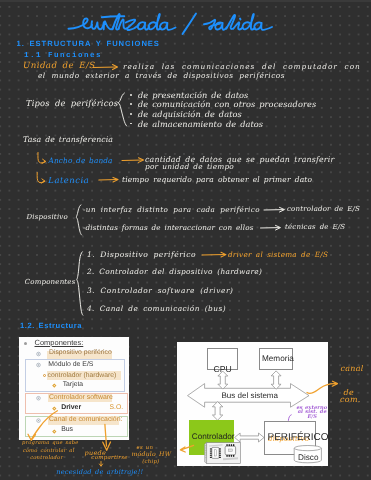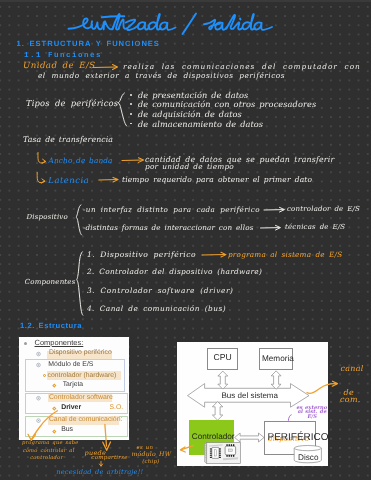--- a/index.html
+++ b/index.html
@@ -145,21 +145,21 @@
         <path d="M82.3 251.8 C79.6 254.4 79.4 262 78.6 270 C78.1 275.2 77.4 278.6 76.7 279.8 C77.5 280.6 78.2 282.8 78.7 287.5 C79.4 294.4 80.2 303.5 81 309 C81.5 312.5 82.1 314.5 82.8 315.2"></path>
       </g>
     </svg>
 <div class="hw" style="left:87px;top:251.3px;font-size:7.6px;letter-spacing:0.5px;word-spacing:2.2px;">1. Dispositivo periférico</div>
 <svg class="ov" width="371" height="480" viewBox="0 0 371 480">
       <g fill="none" stroke="#f0a12e" stroke-width="1.05" stroke-linecap="round" stroke-linejoin="round">
         <path d="M202 255 L225 254.6"></path>
         <path d="M221 252.2 L226 254.6 L221 257"></path>
       </g>
     </svg>
-<div class="hw orange" style="left:228px;top:251.3px;font-size:7.3px;letter-spacing:0.2px;word-spacing:1.7px;">programa al sistema de E/S</div>
+<div class="hw orange" style="left:228px;top:251.3px;font-size:7.3px;letter-spacing:0.2px;word-spacing:1.7px;">driver al sistema de E/S</div>
 <div class="hw" style="left:87px;top:268px;font-size:7.4px;letter-spacing:0.3px;word-spacing:1.9px;">2. Controlador del dispositivo (hardware)</div>
 <div class="hw" style="left:87px;top:286.5px;font-size:7.4px;letter-spacing:0.6px;word-spacing:2.3px;">3. Controlador software (driver)</div>
 <div class="hw" style="left:87px;top:304.8px;font-size:7.4px;letter-spacing:0.42px;word-spacing:2.1px;">4. Canal de comunicación (bus)</div>
 <div class="hw blue cap" style="left:20px;top:321.5px;font-size:7.6px;letter-spacing:0.55px;word-spacing:1px;">1.2. Estructura</div>
 <div class="panel" style="left:19px;top:336.5px;width:110px;height:103px;background:#fdfdfd;"></div>
 <div style="position:absolute;left:24.6px;top:358.8px;width:100px;height:33.6px;border:0.55px solid #c3cee4;box-sizing:border-box;"></div>
 <div style="position:absolute;left:24.6px;top:392.8px;width:103.5px;height:21px;border:0.55px solid #eebfae;box-sizing:border-box;"></div>
 <div style="position:absolute;left:24.6px;top:415.5px;width:103.5px;height:21px;border:0.55px solid #bcd5b4;box-sizing:border-box;"></div>
 <div style="position:absolute;left:46.60px;top:350.60px;width:65.20px;height:8.40px;background:#f6e5cb;"></div>
 <div style="position:absolute;left:47.40px;top:371.40px;width:73.20px;height:8.40px;background:#f6e5cb;"></div>
@@ -192,21 +192,21 @@
     </svg>
 <div style="position:absolute;left:52.70px;top:407.30px;width:2.6px;height:2.6px;border:0.75px solid #e0a434;box-sizing:border-box;transform:rotate(45deg);"></div>
 <svg class="ov" width="371" height="480" viewBox="0 0 371 480">
       <circle cx="38.50" cy="420.60" r="1.8" fill="none" stroke="#9aa4b0" stroke-width="0.7"></circle>
       <circle cx="38.50" cy="420.60" r="0.65" fill="#9aa4b0"></circle>
     </svg>
 <div style="position:absolute;left:52.70px;top:429.50px;width:2.6px;height:2.6px;border:0.75px solid #e0a434;box-sizing:border-box;transform:rotate(45deg);"></div>
 <div class="panel" style="left:177.3px;top:342.3px;width:151px;height:124px;background:#fefefe;"></div>
 <div style="position:absolute;left:207.3px;top:348.3px;width:30.3px;height:22px;border:0.7px solid #8a8a8a;background:#fff;box-sizing:border-box;"></div>
 <div style="position:absolute;left:259.4px;top:347.9px;width:33.6px;height:22px;border:0.7px solid #8a8a8a;background:#fff;box-sizing:border-box;"></div>
-<div class="hw" style="left:213.5px;top:353px;font-family:'Liberation Sans',sans-serif;font-style:normal;letter-spacing:0;word-spacing:0;color:#2b2b2b; font-size:8.6px;">CPU</div>
+<div class="hw" style="left:213.5px;top:365px;font-family:'Liberation Sans',sans-serif;font-style:normal;letter-spacing:0;word-spacing:0;color:#2b2b2b; font-size:8.6px;">CPU</div>
 <div class="hw" style="left:262.0px;top:355.2px;font-family:'Liberation Sans',sans-serif;font-style:normal;letter-spacing:0;word-spacing:0;color:#2b2b2b; font-size:8.2px;">Memoria</div>
 <svg class="ov" width="371" height="480" viewBox="0 0 371 480">
       <path d="M187.5 395.6 L204.6 383.6 L204.6 388.3 L290.5 388.3 L290.5 383.6 L309 395.6 L290.5 407.2 L290.5 402.2 L204.6 402.2 L204.6 407.2 Z" fill="#ffffff" stroke="#8a8a8a" stroke-width="0.7" stroke-linejoin="round"></path>
     </svg>
 <div class="hw" style="left:221.5px;top:391.6px;font-family:'Liberation Sans',sans-serif;font-style:normal;letter-spacing:0;word-spacing:0;color:#2b2b2b; font-size:8px;">Bus del sistema</div>
 <svg class="ov" width="371" height="480" viewBox="0 0 371 480">
       <path d="M222.80 371.10 L227.75 376.05 L225.30 376.05 L225.30 384.15 L227.75 384.15 L222.80 389.10 L217.85 384.15 L220.30 384.15 L220.30 376.05 L217.85 376.05 Z" fill="#ffffff" stroke="#8a8a8a" stroke-width="0.7" stroke-linejoin="round"></path>
     </svg>
 <svg class="ov" width="371" height="480" viewBox="0 0 371 480">
       <path d="M276.10 370.90 L281.05 375.85 L278.60 375.85 L278.60 384.25 L281.05 384.25 L276.10 389.20 L271.15 384.25 L273.60 384.25 L273.60 375.85 L271.15 375.85 Z" fill="#ffffff" stroke="#8a8a8a" stroke-width="0.7" stroke-linejoin="round"></path>

